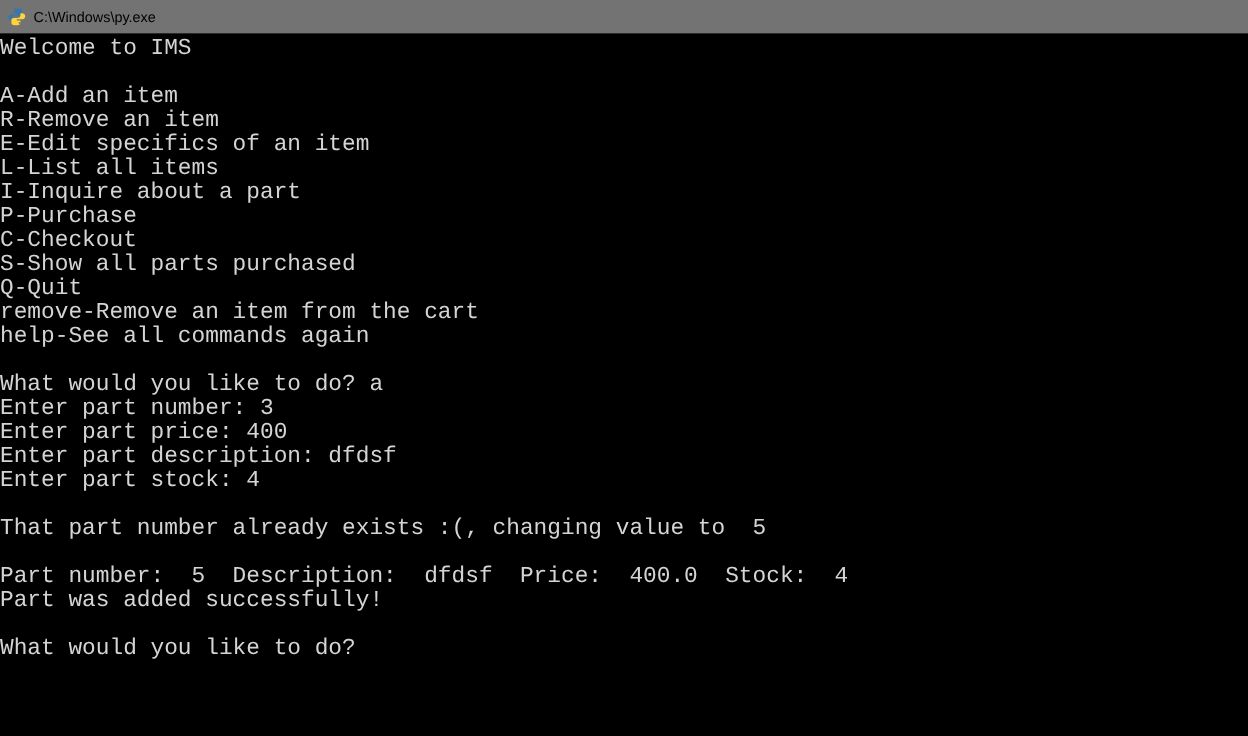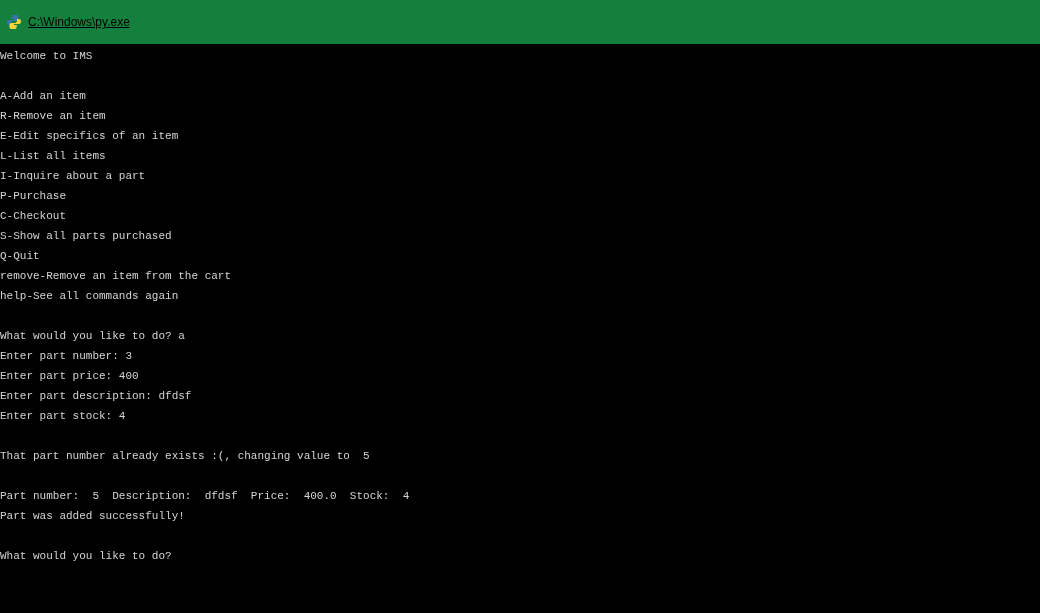--- a/index.html
+++ b/index.html
@@ -8,42 +8,41 @@
       box-sizing: border-box;
     }
     body {
       width: 1040px;
       height: 613px;
       background: #000;
       font-family: Consolas, 'Courier New', monospace;
       overflow: hidden;
     }
     .titlebar {
-      background: #15803d;
-      height: 44px;
+      background: #737373;
+      height: 28px;
       display: flex;
       align-items: center;
       padding: 0 6px;
       font-family: 'Segoe UI', Tahoma, sans-serif;
       font-size: 12px;
       color: #000;
-      text-decoration: underline;
     }
     .titlebar-icon {
       width: 16px;
       height: 16px;
       margin-right: 6px;
       display: inline-flex;
       align-items: center;
       justify-content: center;
     }
     .terminal {
       background: #000;
       color: #d4d4d4;
-      font-size: 11px;
+      font-size: 19px;
       line-height: 20px;
       padding: 2px 0 0 0;
       white-space: pre;
       font-family: Consolas, 'Courier New', monospace;
     }
     .terminal-line {
       min-height: 20px;
     }
   </style>
 </head>

